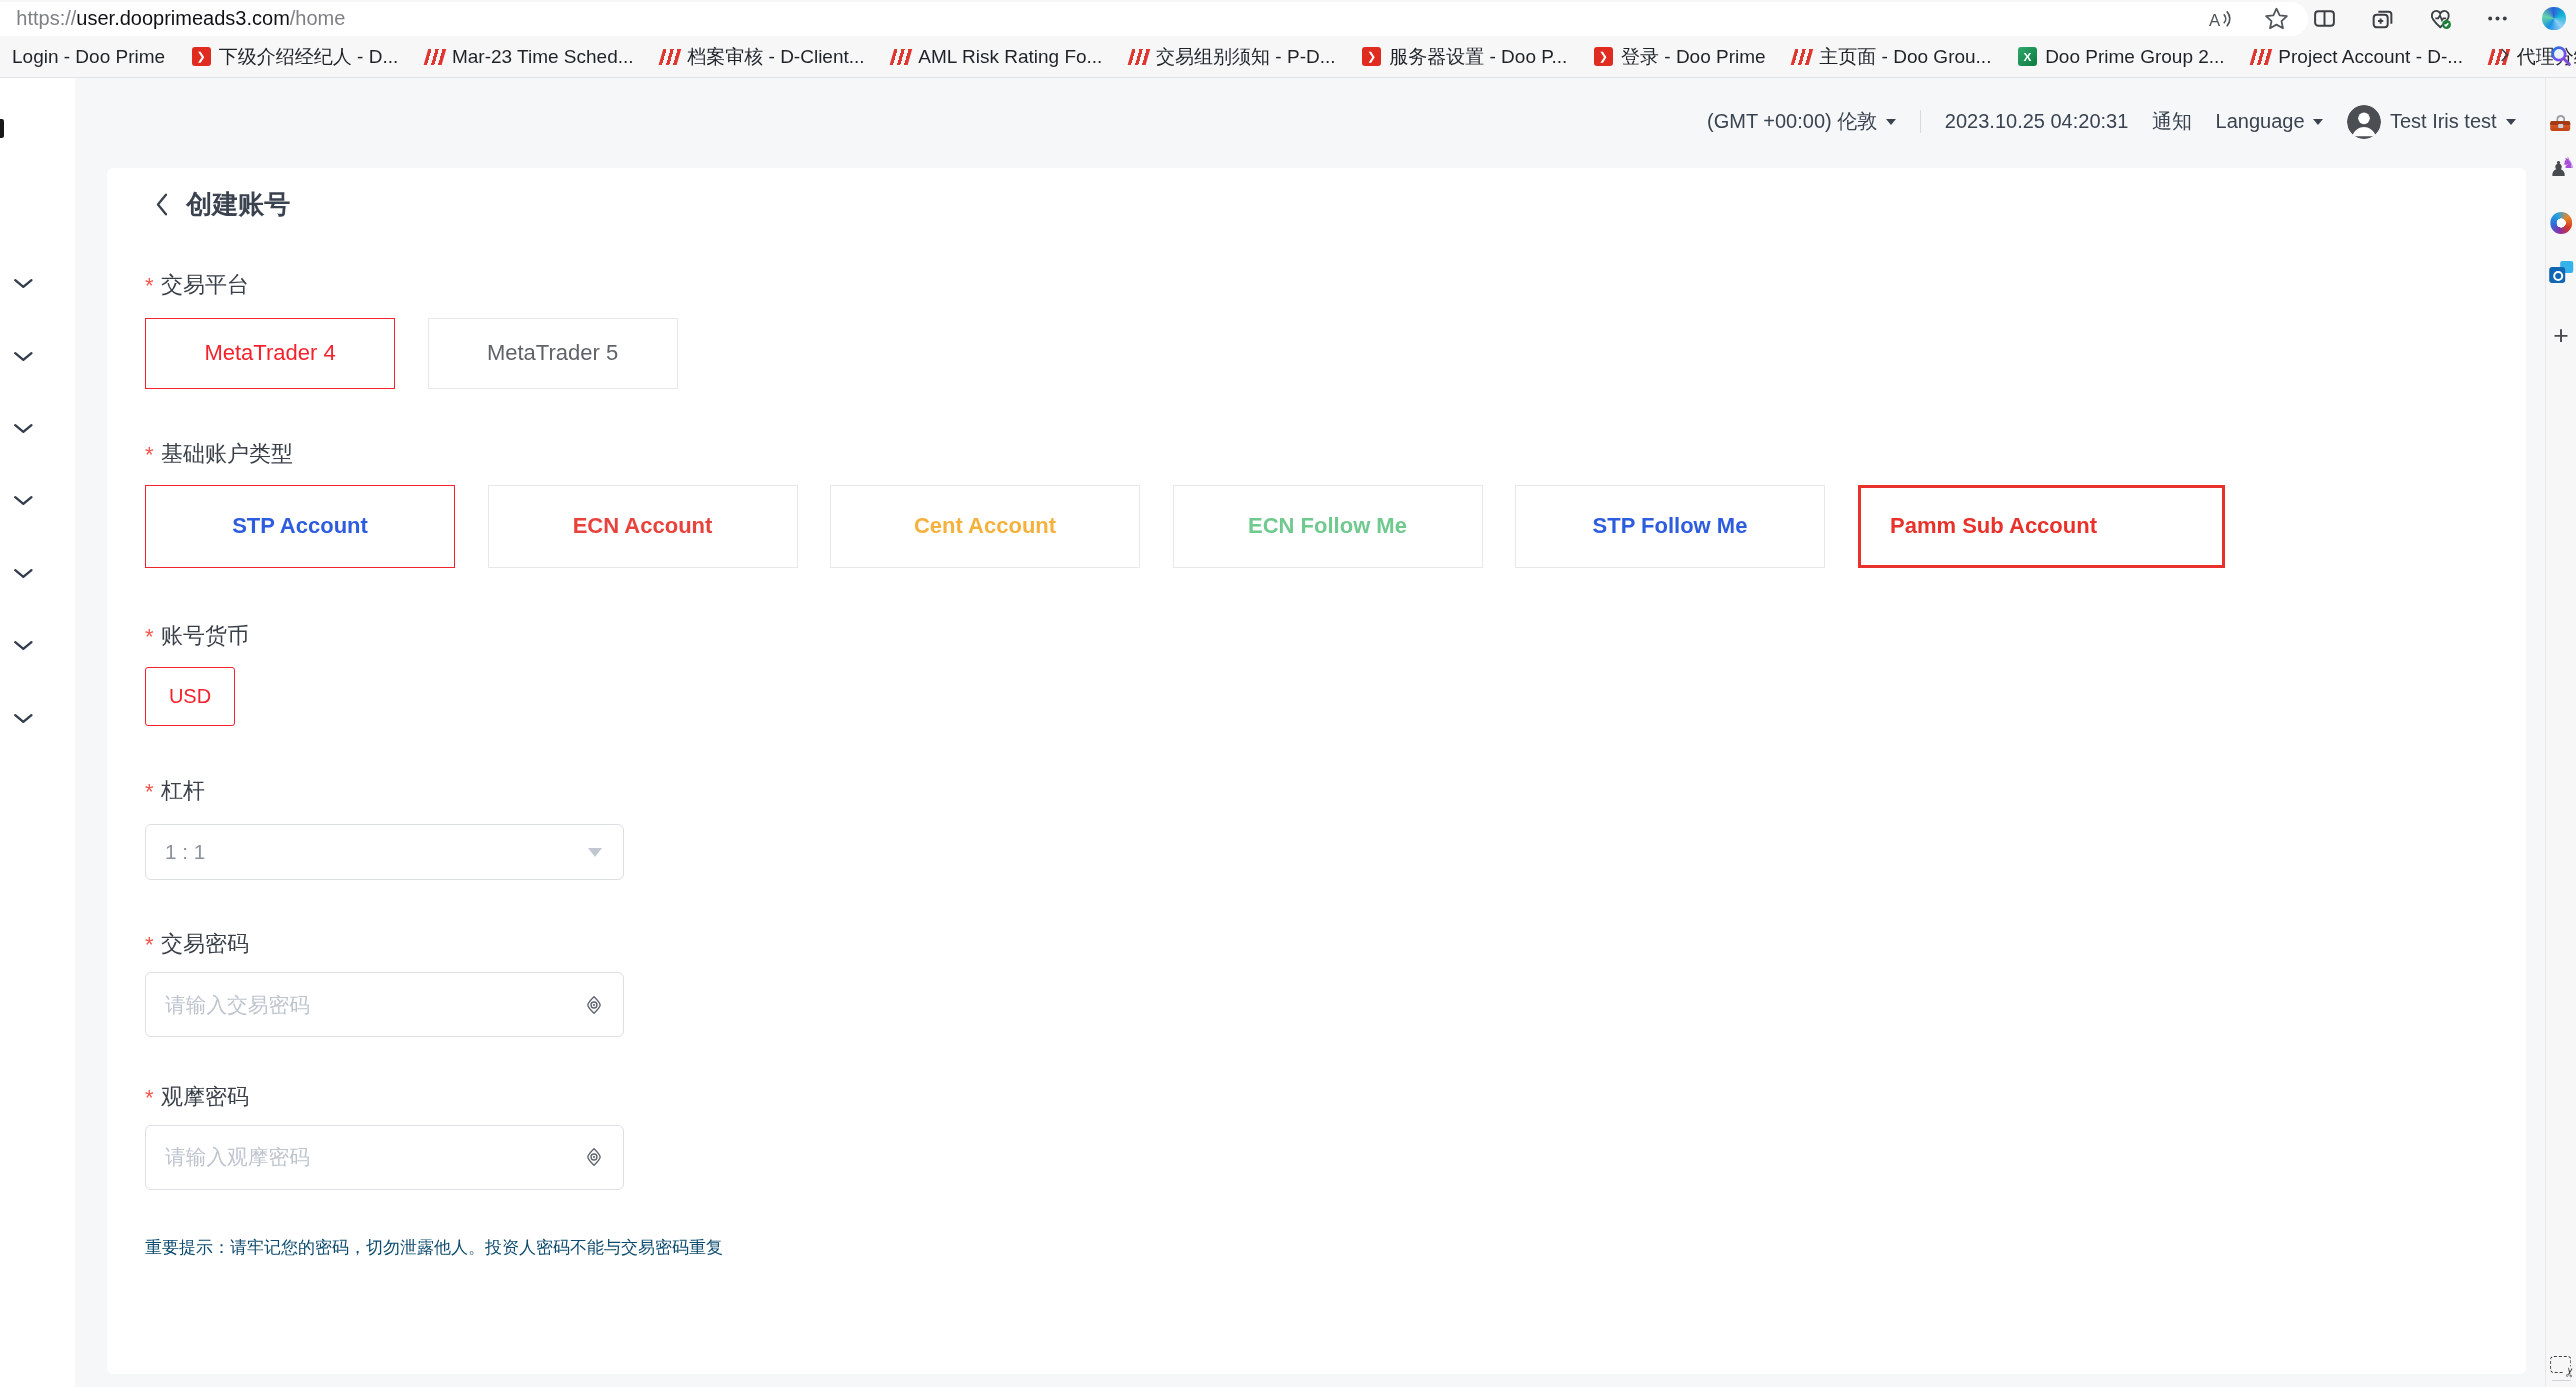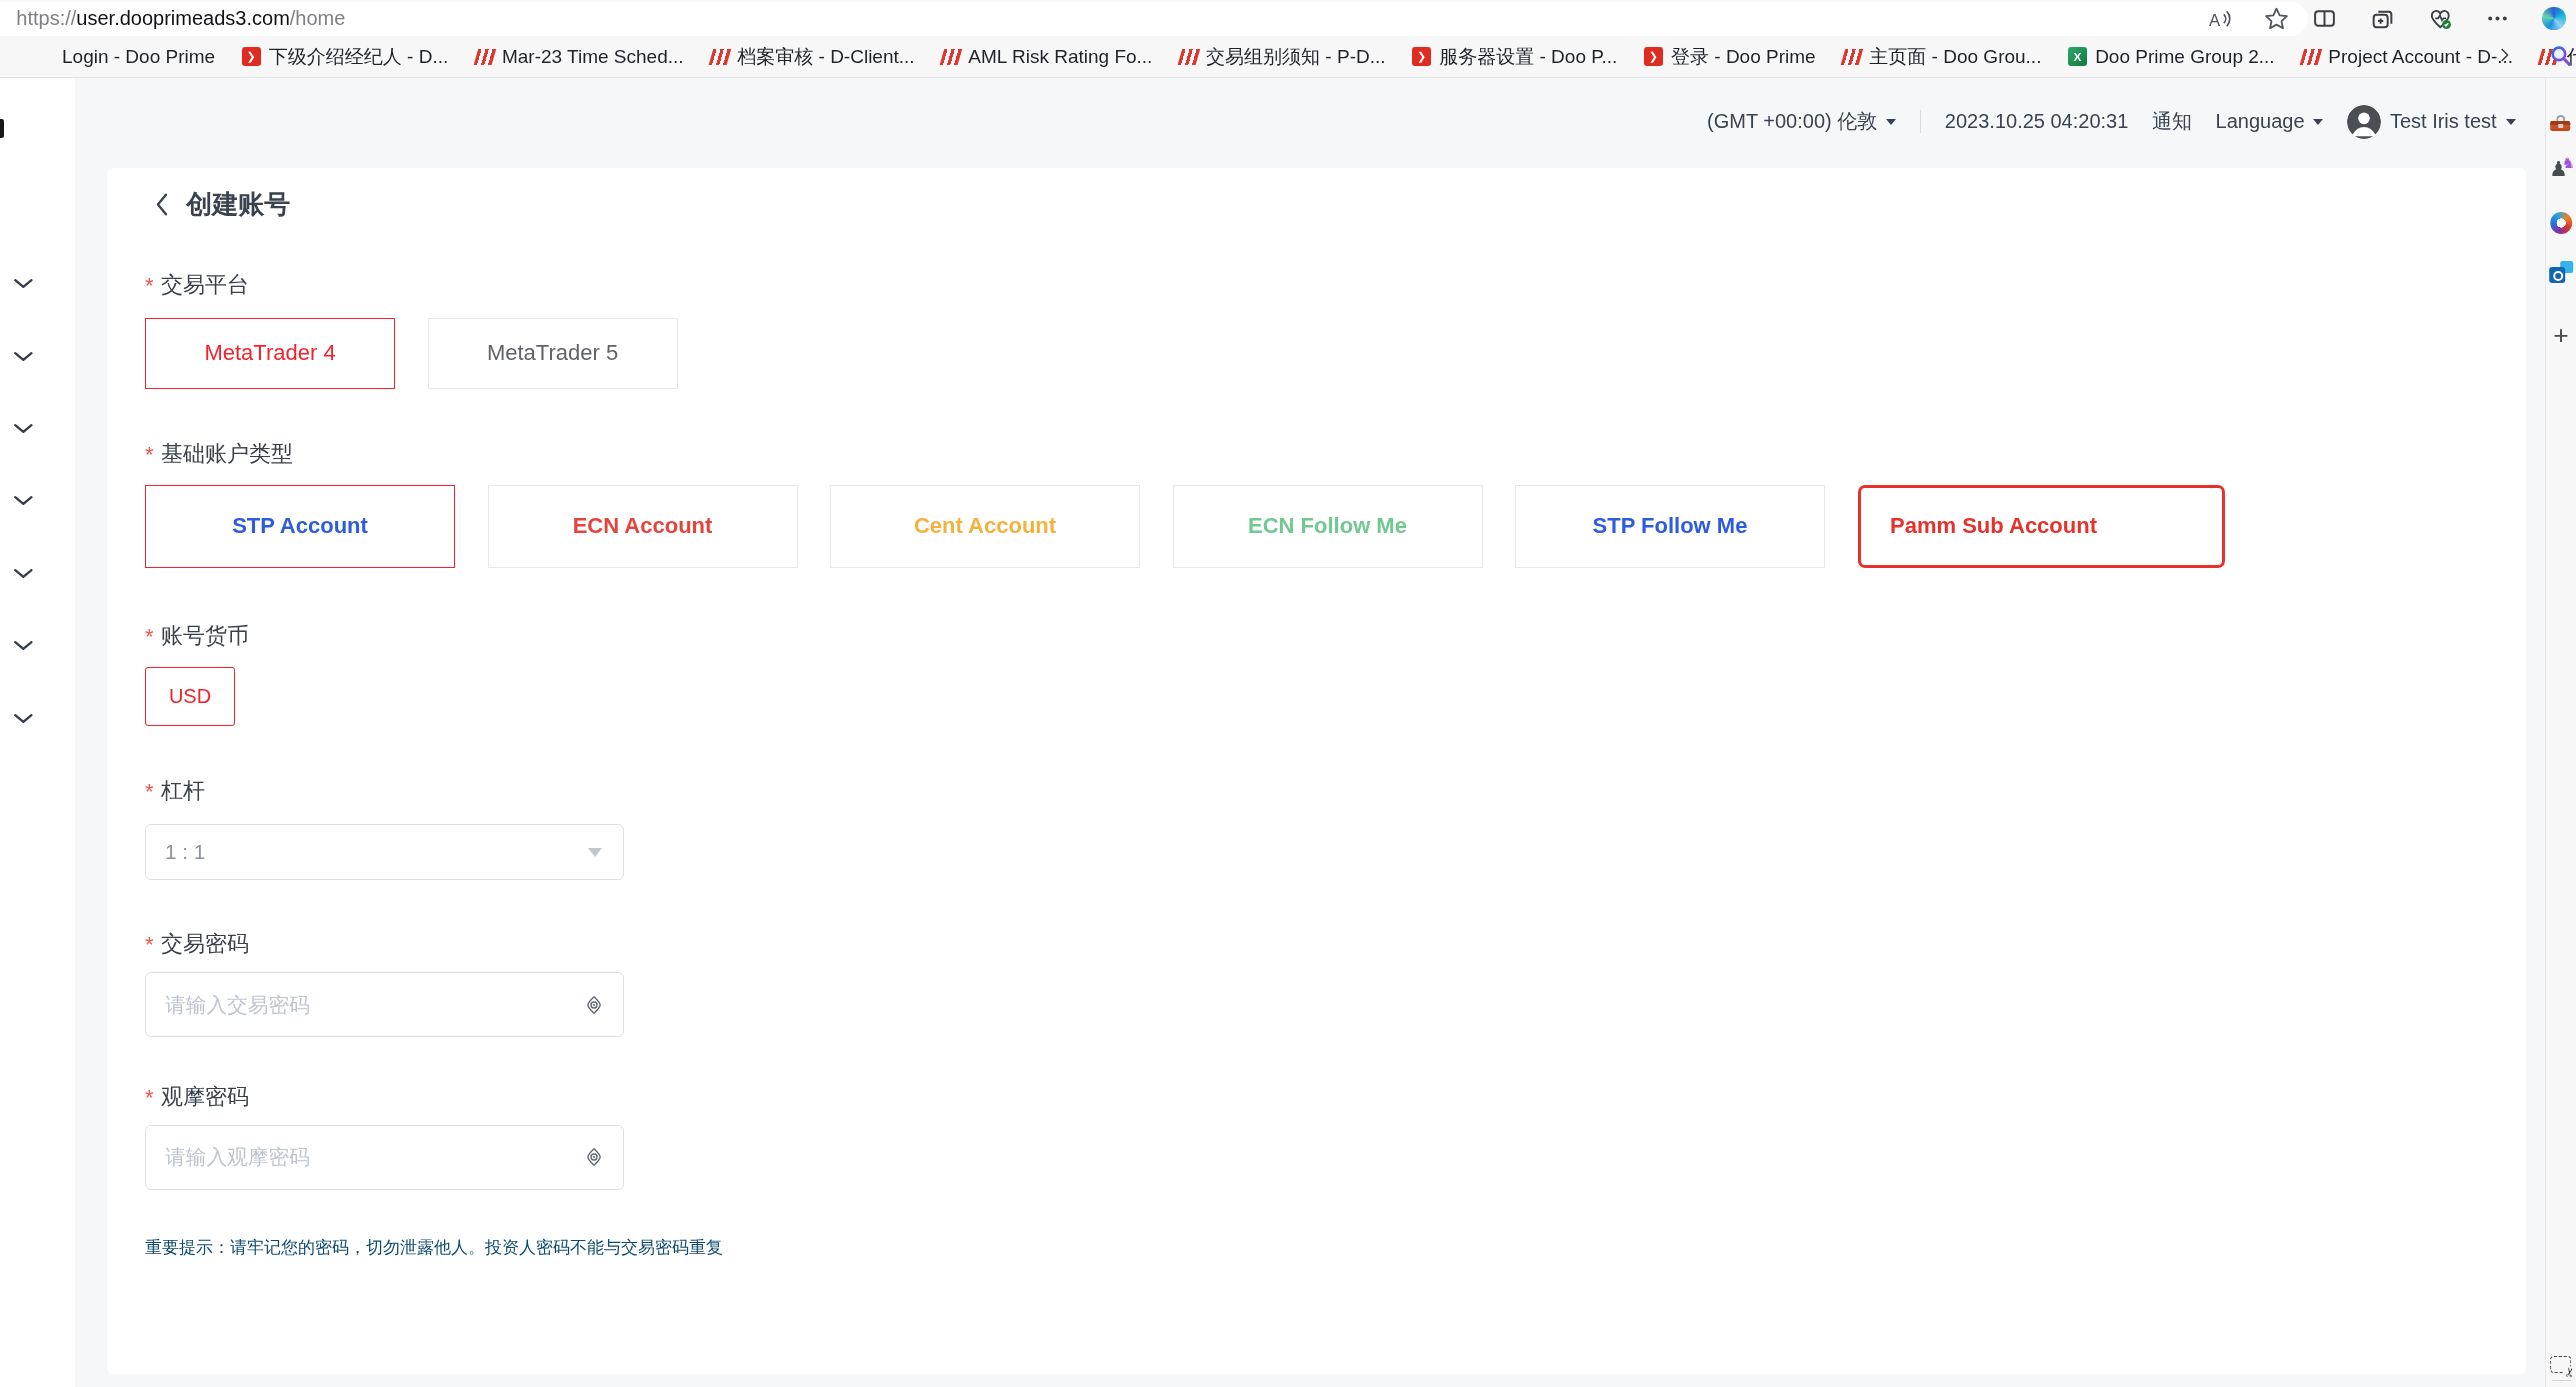--- a/index.html
+++ b/index.html
@@ -12,21 +12,21 @@
   #chrome{position:absolute;left:0;top:0;width:2576px;height:78px;background:#f7f7f8;border-bottom:1.5px solid #e1e3e6;box-sizing:border-box;z-index:5;}
   .url-row{position:relative;height:37px;}
   .url-pill{position:absolute;left:-17.7px;top:1.5px;width:2326px;height:34px;background:#ffffff;border-radius:17px;display:flex;align-items:center;}
   .url-text{margin-left:34px;font-size:20px;color:#0f1115;white-space:nowrap;}
   .url-text .dim{color:#7e8084;}
   .pill-icons{position:absolute;right:19px;top:0;height:34px;display:flex;align-items:center;gap:29.5px;}
   .tb-ic{width:26.6px;height:26.6px;display:flex;align-items:center;justify-content:center;flex:none;}
   .tb-right{position:absolute;right:7.4px;top:0;height:37px;display:flex;align-items:center;gap:31px;padding-right:3px;}
   .copilot{width:23.6px;height:23.6px;border-radius:50%;background:conic-gradient(from 210deg,#1a8fe3,#65d6a8,#2b5fd9,#12b3d6,#8ed0f5,#1a8fe3);}
   
-  .bm-row{position:relative;height:39px;display:flex;align-items:center;padding-left:26px;overflow:hidden;margin-left:36px;}
+  .bm-row{position:relative;height:39px;display:flex;align-items:center;padding-left:12px;overflow:hidden;}
   .bm{display:inline-flex;align-items:center;gap:8.1px;margin-right:26.6px;flex:none;cursor:pointer;}
   .bm-ic{width:19px;height:19px;flex:none;display:inline-flex;align-items:center;justify-content:center;border-radius:3px;position:relative;}
   .bm-ic.icon-none{width:0;margin-right:-8.1px;}
   .bm-ic.icon-doo-logo::before{content:"";width:17.7px;height:15.5px;transform:skewX(-16deg);
      background:linear-gradient(90deg,#df362f 0 3.3px,transparent 3.3px 7.4px,#df362f 7.4px 10.7px,transparent 10.7px 14.4px,#df362f 14.4px 17.7px);}
   .bm-ic.icon-doo-app{background:#e02b20;}
   .bm-ic.icon-doo-app::before{content:"❯";color:#fff;font-size:11px;font-weight:bold;}
   .bm-ic.icon-excel{background:linear-gradient(135deg,#2fa86b,#0f7a40);}
   .bm-ic.icon-excel::before{content:"X";color:#fff;font-size:11.8px;font-weight:bold;}
   .bm-label{font-size:19px;color:#1f2328;white-space:nowrap;}
@@ -69,21 +69,21 @@
   #card{position:absolute;left:107px;top:90px;width:2419px;height:1206px;background:#ffffff;border-radius:5.9px;box-sizing:border-box;padding:19px 0 0 38px;overflow:hidden;}
   .title-row{display:flex;align-items:center;gap:14.8px;height:35px;margin-left:7.4px;}
   .page-title{font-size:26px;color:#39424e;font-weight:600;}
   .back-btn{display:flex;align-items:center;cursor:pointer;}
   .sec-label{display:flex;align-items:flex-start;gap:7.4px;font-size:22px;color:#3a4049;height:31px;line-height:31px;}
   .req{color:#f5554a;font-size:22px;line-height:34px;}
   .opt-row{display:flex;gap:32.5px;}
   .opt{box-sizing:border-box;border:1.5px solid #e6e8ec;background:#fff;display:flex;align-items:center;justify-content:center;cursor:pointer;}
   .opt.selected{border-color:#f5222d;}
   .opt.focused{border:3.7px solid #e8312a;}
-  .opt.align-left{justify-content:flex-start;padding-left:29.5px;border-radius:7px;}
+  .opt.align-left{justify-content:flex-start;padding-left:29.5px;}
   .plat{width:250px;height:71px;font-size:22px;}
   .type{width:310px;height:83px;font-size:22px;font-weight:700;}
   .type.focused{width:367px;}
   .cur{width:90px;height:59px;font-size:20px;border-radius:3px;}
   .mt-label1{margin-top:47px;} .mt-plat{margin-top:17.7px;}
   .mt-label2{margin-top:49px;} .mt-type{margin-top:16.3px;}
   .mt-label3{margin-top:52px;} .mt-cur{margin-top:16.3px;}
   .mt-label4{margin-top:49px;} .mt-drop{margin-top:17.7px;}
   .mt-label5{margin-top:48px;} .mt-inp1{margin-top:13.3px;}
   .mt-label6{margin-top:44px;} .mt-inp2{margin-top:12.6px;}

